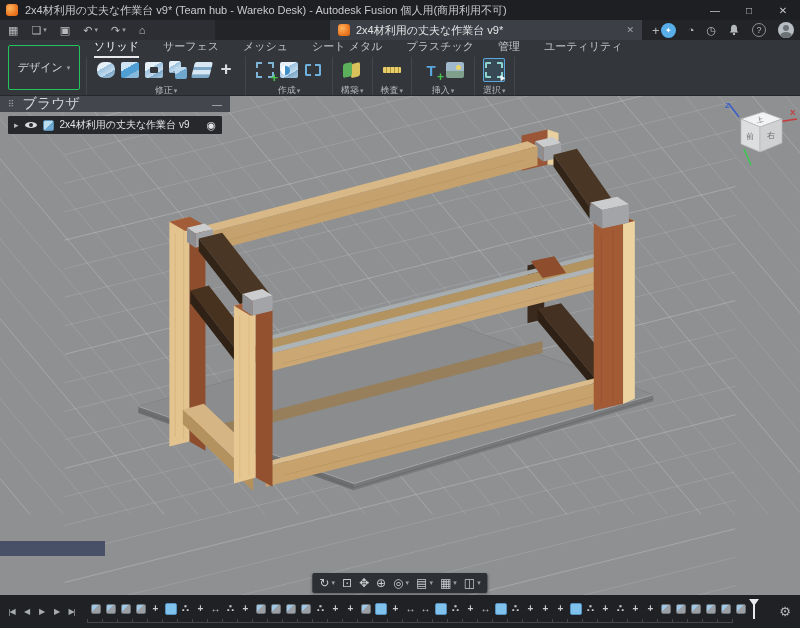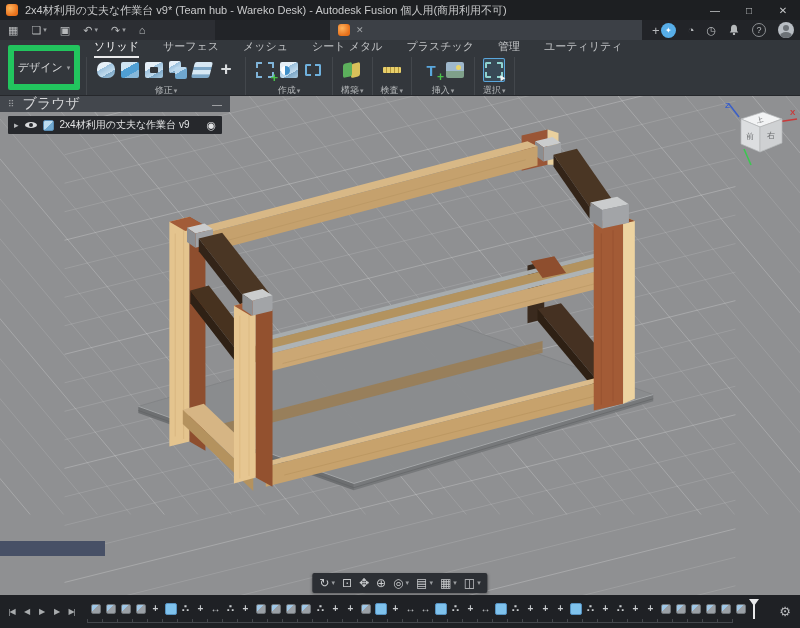--- a/index.html
+++ b/index.html
@@ -24,21 +24,21 @@
   .newtab{position:absolute;left:652px;top:0;height:20px;display:flex;align-items:center;font-size:13px;color:#b7b9bb}
   .row2-right{position:absolute;right:6px;top:0;height:20px;display:flex;align-items:center;gap:12px}
   .r2i{font-size:11px;color:#b6b9bb;display:flex;align-items:center;justify-content:center}
   .circ-ext{width:15px;height:15px;border-radius:50%;background:#57aee8;color:#fff;font-size:8px}
   .circ-help{width:14px;height:14px;border-radius:50%;border:1px solid #8d9093;font-size:9px}
   .avatar{width:16px;height:16px;border-radius:50%;background:#b9bec4;position:relative;overflow:hidden}
   .avatar::before{content:"";position:absolute;left:5px;top:3px;width:6px;height:6px;border-radius:50%;background:#6d7277}
   .avatar::after{content:"";position:absolute;left:2px;top:10px;width:12px;height:8px;border-radius:50% 50% 0 0;background:#6d7277}
   
   .ribbon{position:absolute;top:40px;left:0;right:0;height:56px;background:#33373c;z-index:28;border-bottom:1px solid #26282c}
-  .workspace-btn{position:absolute;left:8px;top:5px;width:72px;height:45px;border:6px solid #22c55e;border-radius:2px;
+  .workspace-btn{position:absolute;left:8px;top:5px;width:72px;height:45px;border:1px solid #22c55e;border-radius:2px;
     color:#d8d9da;font-size:11px;display:flex;align-items:center;justify-content:center;gap:3px}
   .ribbon-tabs{position:absolute;left:94px;top:0;height:17px;display:flex;gap:24px;align-items:center;font-size:11px;color:#c3c5c7}
   .rtab{padding-bottom:2px;border-bottom:2px solid transparent;white-space:nowrap}
   .rtab.active{color:#ffffff;border-bottom-color:#e9eaeb}
   .ribbon-groups{position:absolute;left:86px;top:17px;bottom:0;right:0;display:flex;border-left:1px solid #43474c}
   .rgroup{display:flex;flex-direction:column;align-items:center;justify-content:flex-start;padding:1px 8px 0;border-right:1px solid #43474c}
   .rgroup-icons{display:flex;align-items:center;gap:2px;height:25px}
   .glabel{font-size:9px;color:#b3b6b8;margin-top:2px;white-space:nowrap}
   .ri{position:relative;width:22px;height:24px;display:flex;align-items:center;justify-content:center}
   .ri::before{content:"";position:absolute;inset:4px 2px;border-radius:2px;
@@ -141,20 +141,21 @@
   <div class="qat">
       <span class="qat-btn">▦</span>
       <span class="qat-btn caret">❏</span>
       <span class="qat-btn">▣</span>
       <span class="qat-btn caret">↶</span>
       <span class="qat-btn caret">↷</span>
       <span class="qat-btn">⌂</span>
     </div>
   <div class="doctab">
     <span class="app-logo"></span>
+    <span class="doctab-label">2x4材利用の丈夫な作業台 v9*</span>
     <span class="doctab-close">✕</span>
   </div>
   <span class="newtab">+</span>
   <div class="row2-right">
       <span class="r2i circ-ext">✦</span>
       <span class="r2i">◔</span>
       <span class="r2i">◷</span>
       <span class="r2i">
         <svg width="12" height="14" viewBox="0 0 16 16">
           <path fill="#b6b9bb" d="M8 1C5.5 1 4 3 4 5.5V9l-1.7 2.3h11.4L12 9V5.5C12 3 10.5 1 8 1z"></path>

